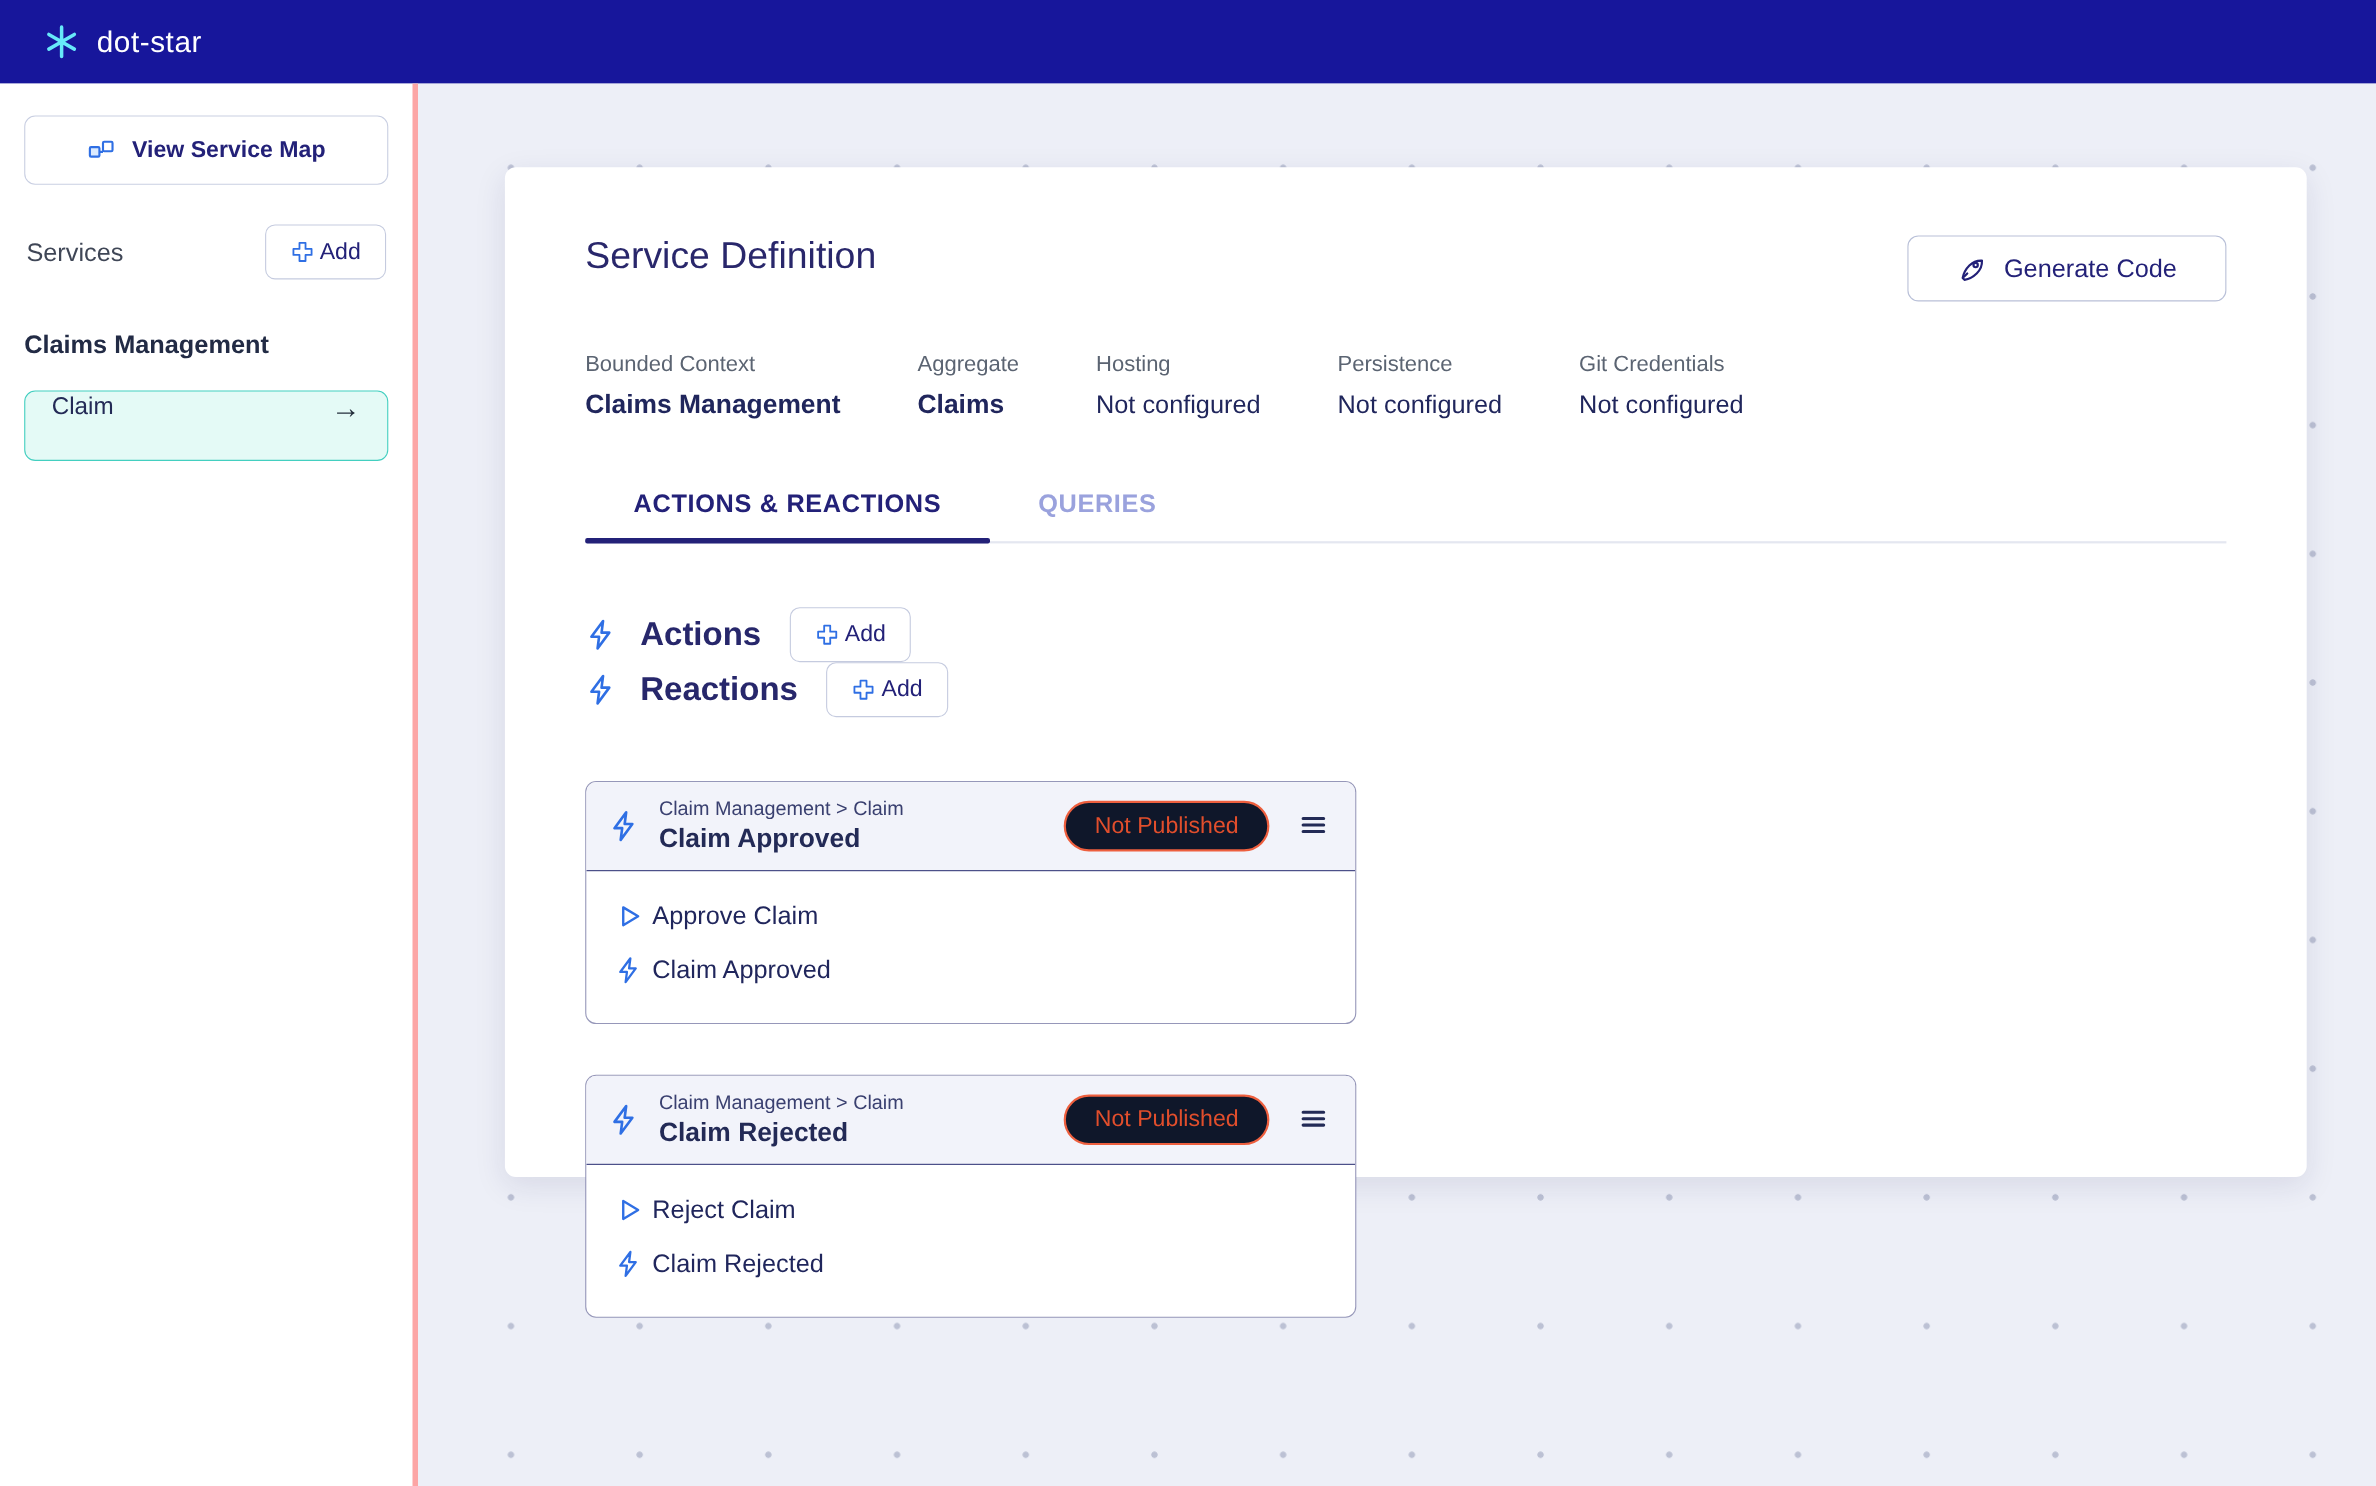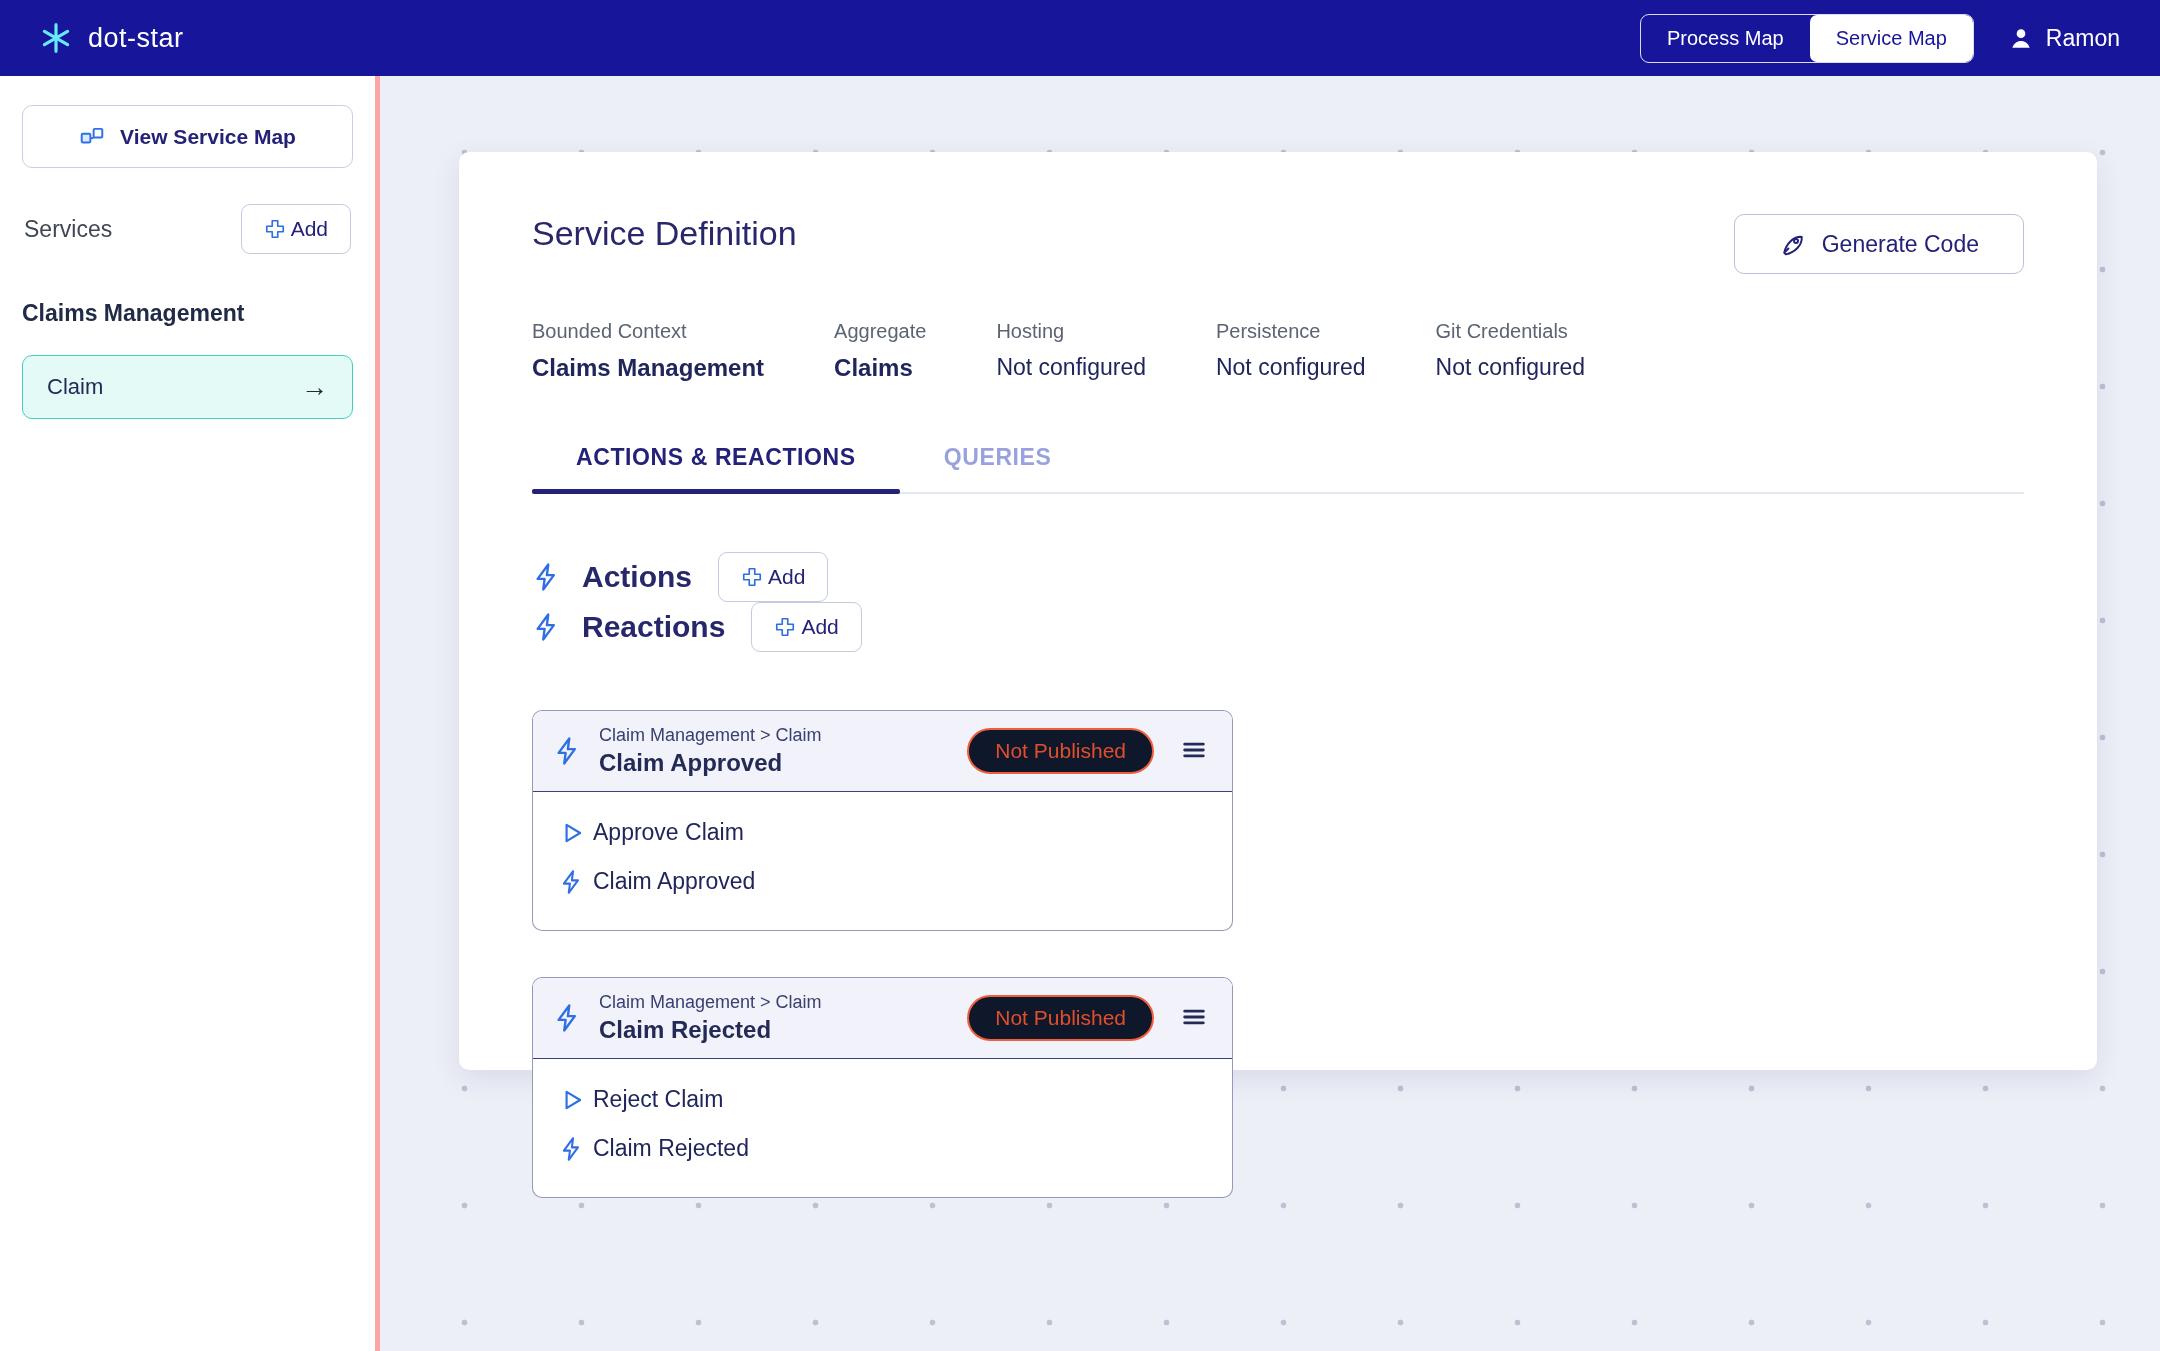--- a/index.html
+++ b/index.html
@@ -26,21 +26,21 @@
     background:#fff; display:flex; align-items:center; justify-content:center; gap:15px;
     font-size:21px; font-weight:700; color:#232178; cursor:pointer; font-family:inherit; }
   .services-row { display:flex; align-items:center; justify-content:space-between;
     margin-top:36px; padding:0 2px; }
   .services-label { font-size:23px; color:#3f4656; }
   .add-btn { display:flex; align-items:center; gap:5px; border:1px solid #c5cbdf;
     border-radius:9px; background:#fff; padding:12px 22px; font-size:21px; color:#232178;
     cursor:pointer; font-family:inherit; }
   .group-title { font-size:23px; font-weight:700; color:#222b45; margin-top:46px; }
   .claim-item { margin-top:28px; height:64px; border:1.5px solid #43cfc0;
-    background:#e4faf6; border-radius:10px; display:flex; align-items:center;
+    background:#e4faf6; border-radius:10px; display:flex; align-items:flex-start;
     justify-content:space-between; padding:0 24px; font-size:22px; color:#232a56;
     cursor:pointer; }
   .arrow-glyph { font-size:27px; color:#1f2937; }
 
   
   .main { flex:1; position:relative; background-color:#edeff7;
     background-image:radial-gradient(circle,#bcc1d4 2.6px,transparent 3.2px);
     background-size:117px 117px; background-position:26px 18px; }
   .card { position:absolute; left:79px; top:76px; width:1638px; height:918px;
     background:#ffffff; border-radius:10px; box-shadow:0 8px 28px rgba(30,30,90,.10);
@@ -94,35 +94,20 @@
 
 <header class="navbar">
   <div class="brand">
     <span class="icon">
       <svg width="32" height="32" viewBox="0 0 24 24" fill="none" stroke="#67e8f9" stroke-width="2.4" stroke-linecap="round">
         <path d="M12 2v20M3.3 7l17.4 10M3.3 17L20.7 7"></path>
       </svg>
     </span>
     <span>dot-star</span>
   </div>
-  <div class="nav-right">
-    <div class="map-toggle">
-      <button class="seg">Process Map</button>
-      <button class="seg active">Service Map</button>
-    </div>
-    <div class="user">
-      <span class="icon">
-        <svg width="26" height="26" viewBox="0 0 24 24" fill="#ffffff">
-          <circle cx="12" cy="8" r="4"></circle>
-          <path d="M4 21c1.4-4.2 4.4-6.3 8-6.3s6.6 2.1 8 6.3z"></path>
-        </svg>
-      </span>
-      <span>Ramon</span>
-    </div>
-  </div>
 </header>
 
 <div class="layout">
 
   <aside class="sidebar">
     <button class="vsm-btn">
       <span class="icon">
         <svg width="26" height="26" viewBox="0 0 24 24" fill="none" stroke="#2f6fe4" stroke-width="1.8">
           <rect x="2.5" y="9" width="8" height="8" rx="1" fill="#dbeafe"></rect>
           <rect x="13.5" y="4.5" width="8" height="8" rx="1"></rect>

